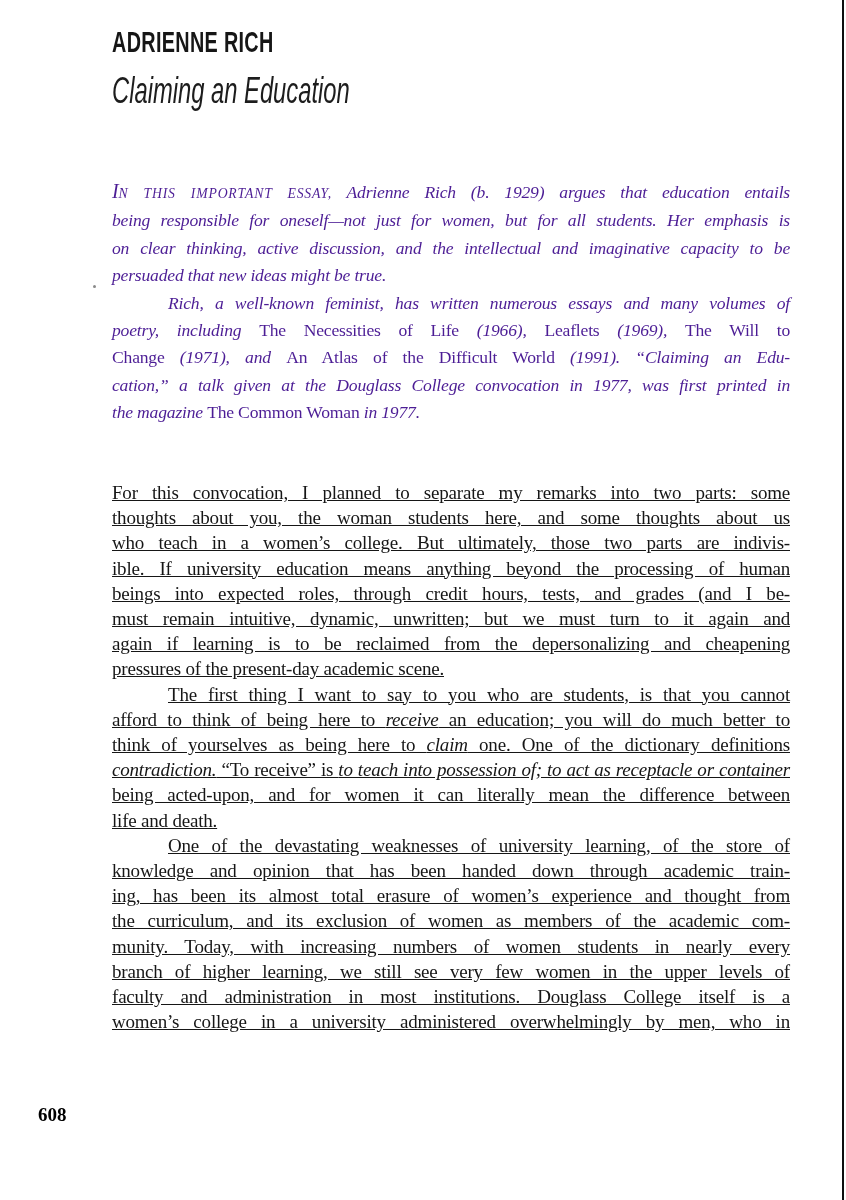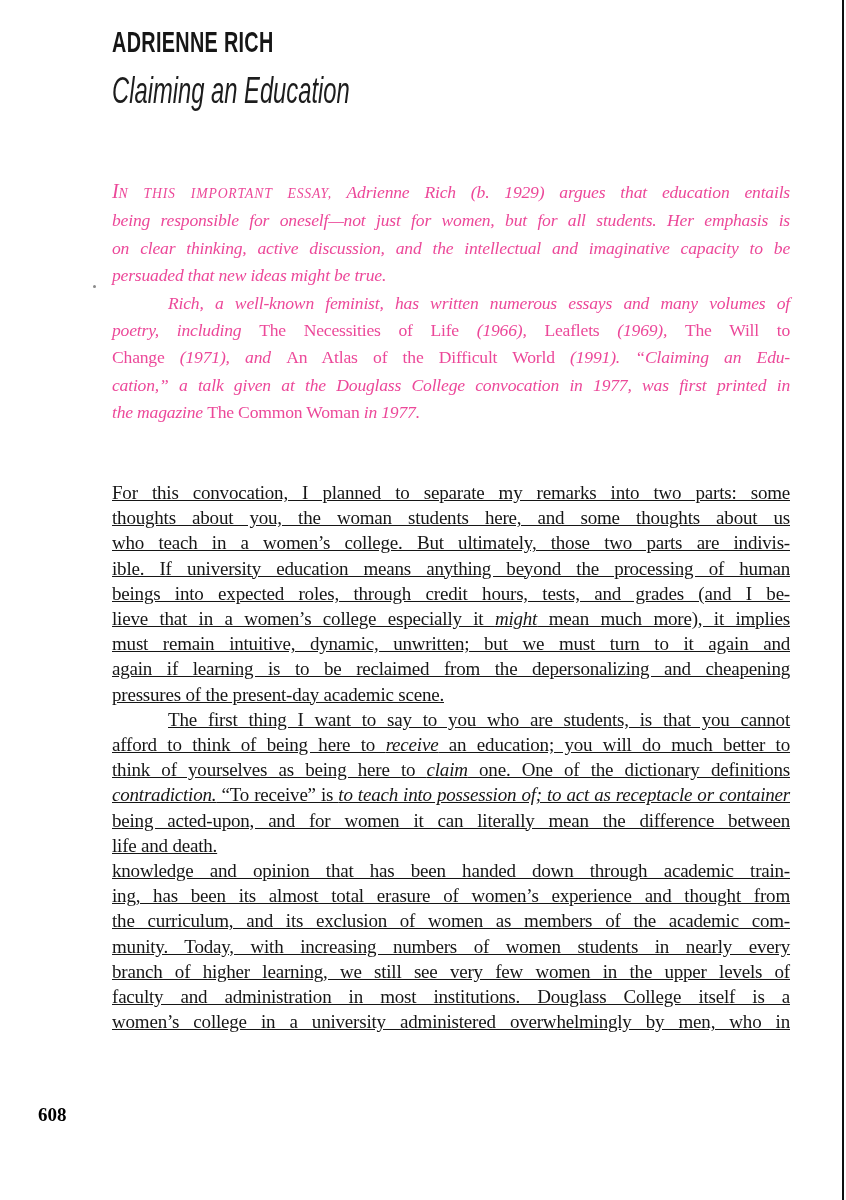--- a/index.html
+++ b/index.html
@@ -19,21 +19,21 @@
     transform:scaleX(.66);transform-origin:left center;white-space:nowrap;
   }
   .hdr h2{
     margin:14px 0 0 0;font-family:"Liberation Sans", sans-serif;font-weight:400;
     font-style:italic;font-size:36px;line-height:38px;color:#1d1d1d;
     transform:scaleX(.66);transform-origin:left center;white-space:nowrap;
   }
   
   .intro{
     position:absolute;left:112px;top:178px;width:678px;
-    font-style:italic;font-size:17.6px;letter-spacing:-0.2px;color:#ec4899;
+    font-style:italic;font-size:17.6px;letter-spacing:-0.2px;color:#4c1d95;
   }
   .intro .line{line-height:27.4px;}
   
   .bodytext{
     position:absolute;left:112px;top:480px;width:678px;
     font-size:19px;letter-spacing:-0.2px;color:#161616;text-decoration:underline;
   }
   .bodytext .line{line-height:25.2px;}
   
   .line{text-align:justify;text-align-last:justify;}
@@ -80,34 +80,34 @@
       </div>
     </section>
 
   <section class="bodytext" id="body-section">
       <div class="para">
         <div class="line"><span class="run-r">For this convocation, I planned to separate my remarks into two parts: some</span></div>
         <div class="line"><span class="run-r">thoughts about you, the woman students here, and some thoughts about us</span></div>
         <div class="line"><span class="run-r">who teach in a women’s college. But ultimately, those two parts are indivis-</span></div>
         <div class="line"><span class="run-r">ible. If university education means anything beyond the processing of human</span></div>
         <div class="line"><span class="run-r">beings into expected roles, through credit hours, tests, and grades (and I be-</span></div>
-        <div class="line"><span class="run-r">lieve that in a women’s college especially it </span><span class="run-i">might</span><span class="run-r"> mean much more), it implies</span></div>
         <div class="line"><span class="run-r">must remain intuitive, dynamic, unwritten; but we must turn to it again and</span></div>
         <div class="line"><span class="run-r">again if learning is to be reclaimed from the depersonalizing and cheapening</span></div>
         <div class="line nojust"><span class="run-r">pressures of the present-day academic scene.</span></div>
       </div>
       <div class="para">
         <div class="line ind"><span class="run-r">The first thing I want to say to you who are students, is that you cannot</span></div>
         <div class="line"><span class="run-r">afford to think of being here to </span><span class="run-i">receive</span><span class="run-r"> an education; you will do much better to</span></div>
         <div class="line"><span class="run-r">think of yourselves as being here to </span><span class="run-i">claim</span><span class="run-r"> one. One of the dictionary definitions</span></div>
         <div class="line"><span class="run-i">contradiction.</span><span class="run-r"> “To receive” is </span><span class="run-i">to teach into possession of; to act as receptacle or container</span></div>
         <div class="line"><span class="run-r">being acted-upon, and for women it can literally mean the difference between</span></div>
         <div class="line nojust"><span class="run-r">life and death.</span></div>
       </div>
       <div class="para">
+        <div class="line ind"><span class="run-r">One of the devastating weaknesses of university learning, of the store of</span></div>
         <div class="line"><span class="run-r">knowledge and opinion that has been handed down through academic train-</span></div>
         <div class="line"><span class="run-r">ing, has been its almost total erasure of women’s experience and thought from</span></div>
         <div class="line"><span class="run-r">the curriculum, and its exclusion of women as members of the academic com-</span></div>
         <div class="line"><span class="run-r">munity. Today, with increasing numbers of women students in nearly every</span></div>
         <div class="line"><span class="run-r">branch of higher learning, we still see very few women in the upper levels of</span></div>
         <div class="line"><span class="run-r">faculty and administration in most institutions. Douglass College itself is a</span></div>
         <div class="line"><span class="run-r">women’s college in a university administered overwhelmingly by men, who in</span></div>
       </div>
     </section>
 

